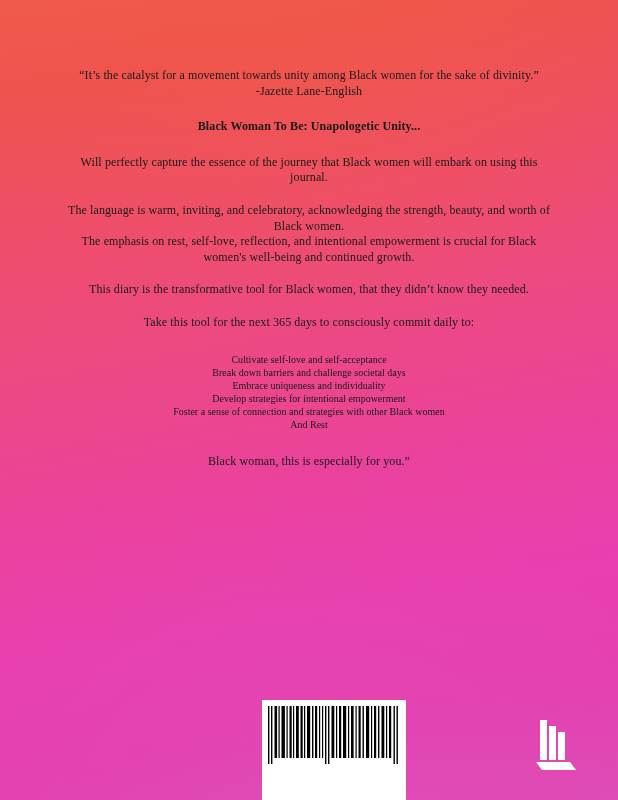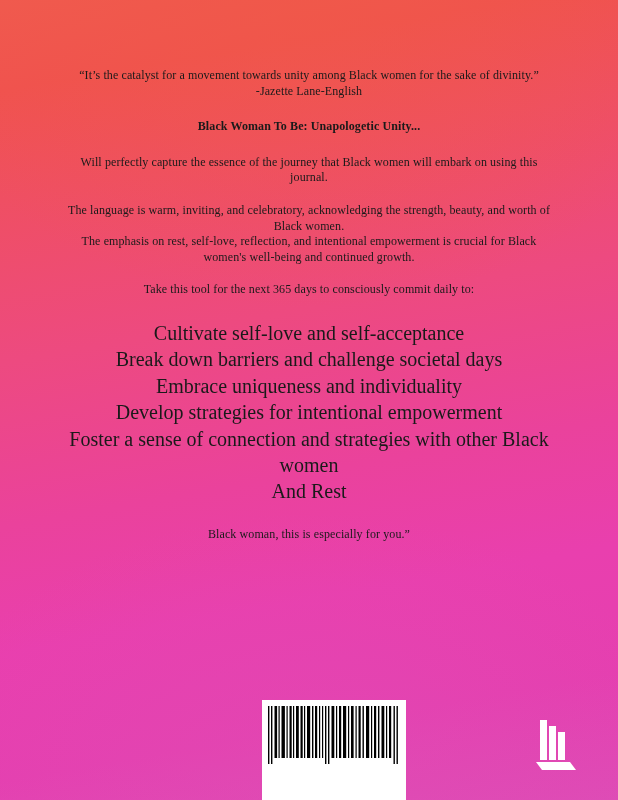--- a/index.html
+++ b/index.html
@@ -42,21 +42,21 @@
     margin: 0 0 17px 0;
     letter-spacing: 0.1px;
   }
   .blk.tight { margin-bottom: 0; }
   .quote { margin-bottom: 20px; }
   .title-line { margin-bottom: 20px; font-weight: bold; }
   .list {
     margin-top: 22px;
     margin-bottom: 22px;
     line-height: 1.32;
-    font-size: 20px;
+    font-size: 10px;
   }
   .list div { margin: 0; }
   .closing { margin-top: 4px; }
 
   
   .barcode-wrap {
     position: absolute;
     left: 262px;
     top: 700px;
     width: 144px;
@@ -103,20 +103,21 @@
     <p class="blk quote">-Jazette Lane-English</p>
 
     <p class="blk title-line">Black Woman To Be: Unapologetic Unity...</p>
 
     <p class="blk">Will perfectly capture the essence of the journey that Black women will embark on using this journal.</p>
 
     <p class="blk tight">The language is warm, inviting, and celebratory, acknowledging the strength, beauty, and worth of Black women.</p>
     <p class="blk">The emphasis on rest, self-love, reflection, and intentional empowerment is crucial for Black women's well-being and continued growth.</p>
 
 
+    <p class="blk">This diary is the transformative tool for Black women, that they didn’t know they needed.</p>
 
     <p class="blk">Take this tool for the next 365 days to consciously commit daily to:</p>
 
     <div class="list">
       <div>Cultivate self-love and self-acceptance</div>
       <div>Break down barriers and challenge societal days</div>
       <div>Embrace uniqueness and individuality</div>
       <div>Develop strategies for intentional empowerment</div>
       <div>Foster a sense of connection and strategies with other Black women</div>
       <div>And Rest</div>

